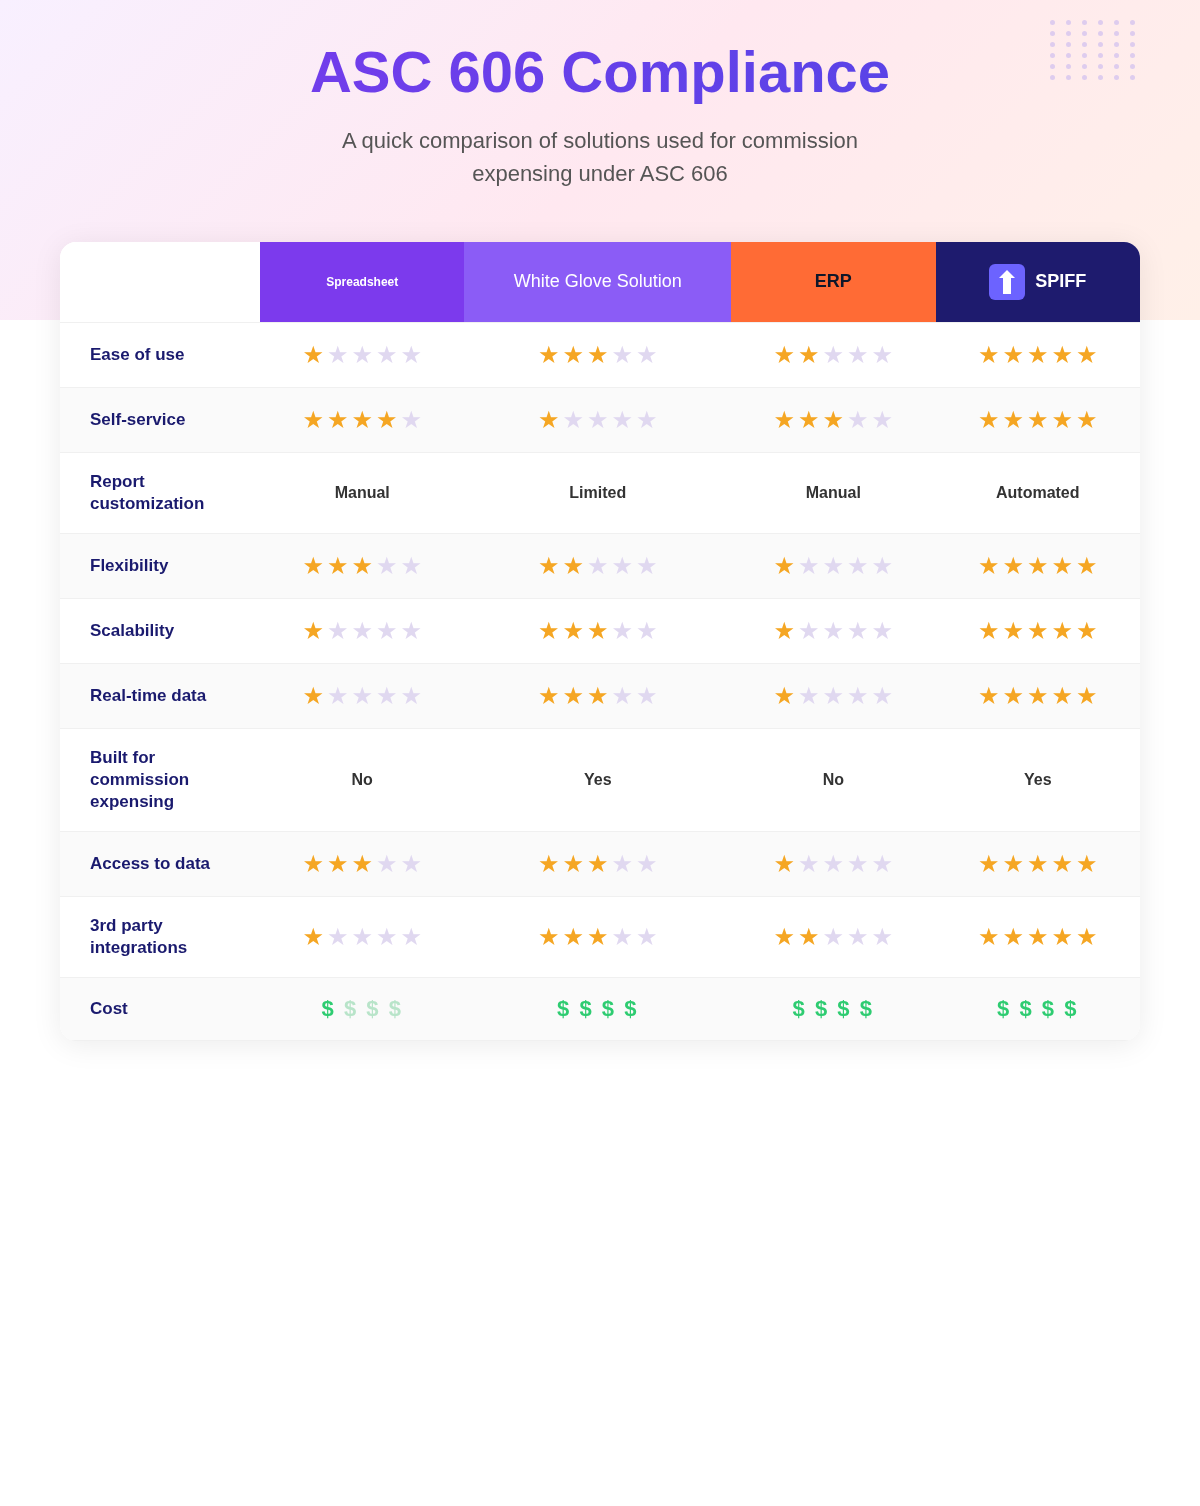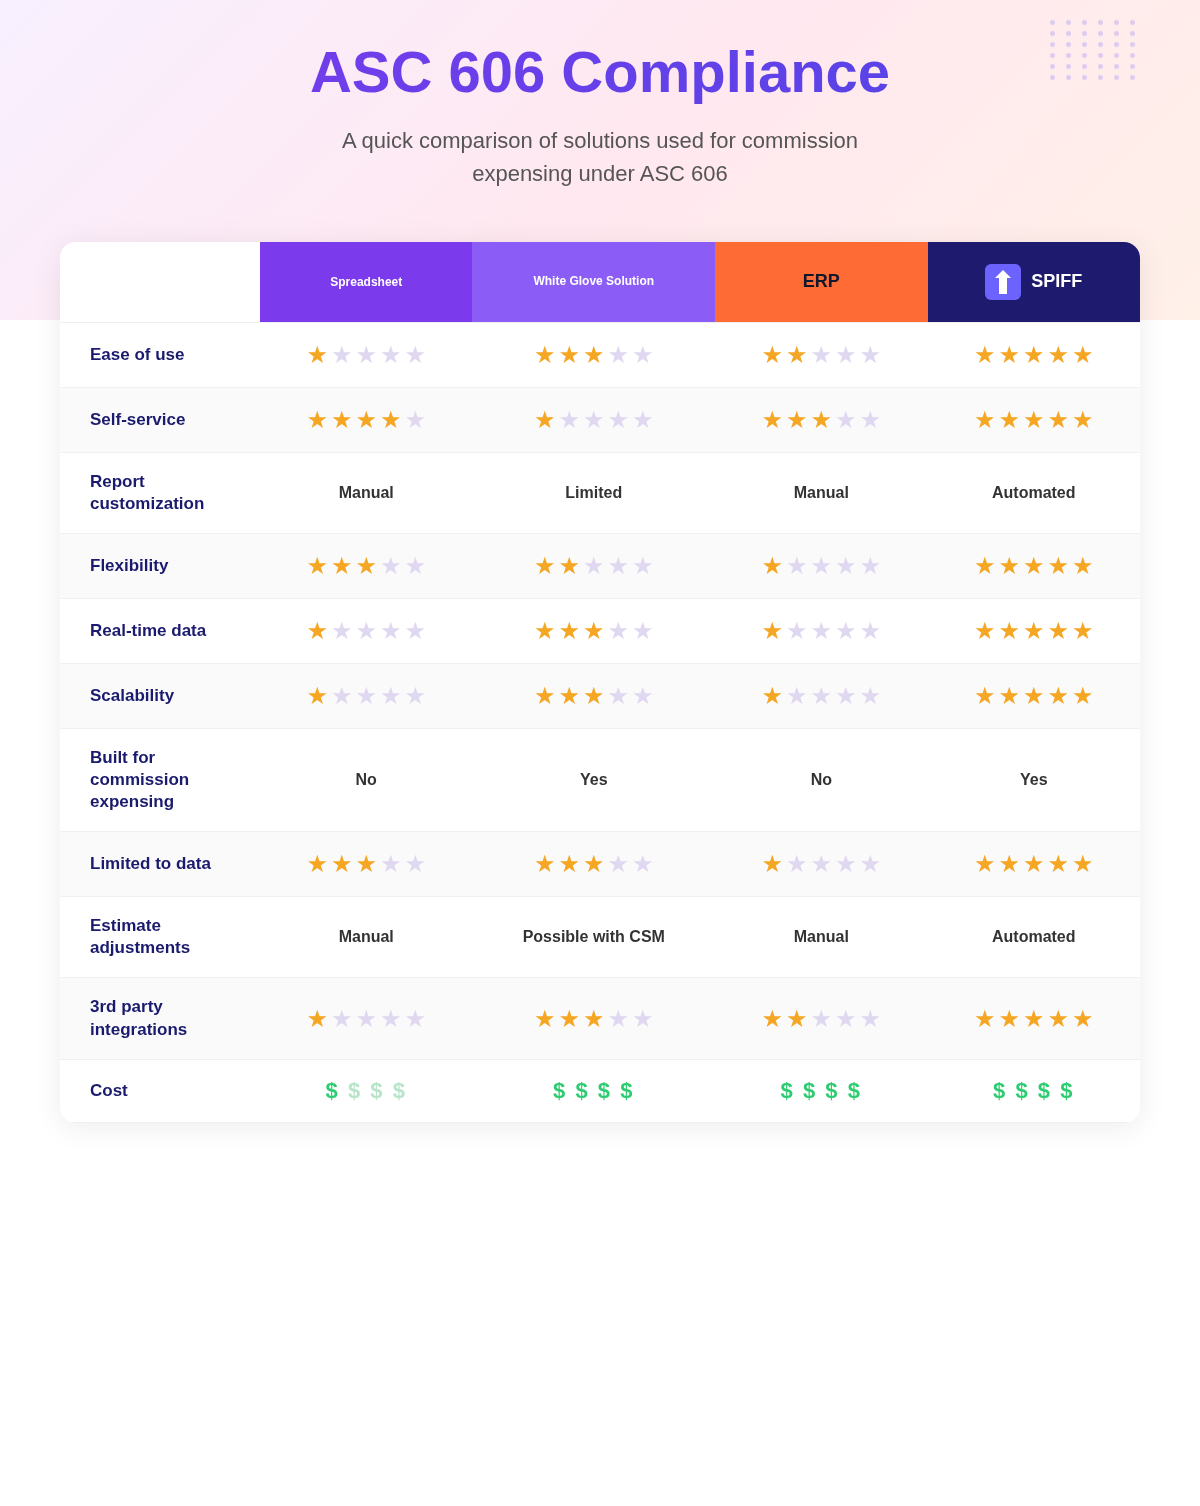--- a/index.html
+++ b/index.html
@@ -109,22 +109,22 @@
     .col-spreadsheet {
       background: #7c3aed;
       color: #fff;
       font-size: 12px;
       font-weight: 700;
     }
 
     .col-whiteglove {
       background: #8b5cf6;
       color: #fff;
-      font-size: 12px;
-      font-weight: 700;
+      font-size: 18px;
+      font-weight: 400;
       line-height: 1.3;
       margin-left: 36px;
     }
 
     .col-erp {
       background: #ff6b35;
       color: #0f172a;
       font-size: 18px;
       font-weight: 700;
     }
@@ -379,60 +379,60 @@
           <div class="stars-container">
             <span class="star-filled">★</span>
             <span class="star-filled">★</span>
             <span class="star-filled">★</span>
             <span class="star-filled">★</span>
             <span class="star-filled">★</span>
           </div>
         </td>
       </tr>
       <tr>
+        <td><span class="row-label">Scalability</span></td>
+        <td>
+          <div class="stars-container">
+            <span class="star-filled">★</span>
+            <span class="star-empty">★</span>
+            <span class="star-empty">★</span>
+            <span class="star-empty">★</span>
+            <span class="star-empty">★</span>
+          </div>
+        </td>
+        <td>
+          <div class="stars-container">
+            <span class="star-filled">★</span>
+            <span class="star-filled">★</span>
+            <span class="star-filled">★</span>
+            <span class="star-empty">★</span>
+            <span class="star-empty">★</span>
+          </div>
+        </td>
+        <td>
+          <div class="stars-container">
+            <span class="star-filled">★</span>
+            <span class="star-empty">★</span>
+            <span class="star-empty">★</span>
+            <span class="star-empty">★</span>
+            <span class="star-empty">★</span>
+          </div>
+        </td>
+        <td>
+          <div class="stars-container">
+            <span class="star-filled">★</span>
+            <span class="star-filled">★</span>
+            <span class="star-filled">★</span>
+            <span class="star-filled">★</span>
+            <span class="star-filled">★</span>
+          </div>
+        </td>
+      </tr>
+      <tr>
         <td><span class="row-label">Real-time data</span></td>
-        <td>
-          <div class="stars-container">
-            <span class="star-filled">★</span>
-            <span class="star-empty">★</span>
-            <span class="star-empty">★</span>
-            <span class="star-empty">★</span>
-            <span class="star-empty">★</span>
-          </div>
-        </td>
-        <td>
-          <div class="stars-container">
-            <span class="star-filled">★</span>
-            <span class="star-filled">★</span>
-            <span class="star-filled">★</span>
-            <span class="star-empty">★</span>
-            <span class="star-empty">★</span>
-          </div>
-        </td>
-        <td>
-          <div class="stars-container">
-            <span class="star-filled">★</span>
-            <span class="star-empty">★</span>
-            <span class="star-empty">★</span>
-            <span class="star-empty">★</span>
-            <span class="star-empty">★</span>
-          </div>
-        </td>
-        <td>
-          <div class="stars-container">
-            <span class="star-filled">★</span>
-            <span class="star-filled">★</span>
-            <span class="star-filled">★</span>
-            <span class="star-filled">★</span>
-            <span class="star-filled">★</span>
-          </div>
-        </td>
-      </tr>
-      <tr>
-        <td><span class="row-label">Scalability</span></td>
         <td>
           <div class="stars-container">
             <span class="star-filled">★</span>
             <span class="star-empty">★</span>
             <span class="star-empty">★</span>
             <span class="star-empty">★</span>
             <span class="star-empty">★</span>
           </div>
         </td>
         <td>
@@ -464,64 +464,57 @@
         </td>
       </tr>
       <tr>
         <td><span class="row-label">Built for commission expensing</span></td>
         <td><span class="text-cell">No</span></td>
         <td><span class="text-cell">Yes</span></td>
         <td><span class="text-cell">No</span></td>
         <td><span class="text-cell">Yes</span></td>
       </tr>
       <tr>
-        <td><span class="row-label">Limited to data</span></td>
-        <td>
-          <div class="stars-container">
-            <span class="star-filled">★</span>
-            <span class="star-filled">★</span>
-            <span class="star-filled">★</span>
-            <span class="star-empty">★</span>
-            <span class="star-empty">★</span>
-          </div>
-        </td>
-        <td>
-          <div class="stars-container">
-            <span class="star-filled">★</span>
-            <span class="star-filled">★</span>
-            <span class="star-filled">★</span>
-            <span class="star-empty">★</span>
-            <span class="star-empty">★</span>
-          </div>
-        </td>
-        <td>
-          <div class="stars-container">
-            <span class="star-filled">★</span>
-            <span class="star-empty">★</span>
-            <span class="star-empty">★</span>
-            <span class="star-empty">★</span>
-            <span class="star-empty">★</span>
-          </div>
-        </td>
-        <td>
-          <div class="stars-container">
-            <span class="star-filled">★</span>
-            <span class="star-filled">★</span>
-            <span class="star-filled">★</span>
-            <span class="star-filled">★</span>
-            <span class="star-filled">★</span>
-          </div>
-        </td>
-      </tr>
-      <tr>
-        <td><span class="row-label">Estimate adjustments</span></td>
-        <td><span class="text-cell">Manual</span></td>
-        <td><span class="text-cell">Possible with CSM</span></td>
-        <td><span class="text-cell">Manual</span></td>
-        <td><span class="text-cell">Automated</span></td>
+        <td><span class="row-label">Access to data</span></td>
+        <td>
+          <div class="stars-container">
+            <span class="star-filled">★</span>
+            <span class="star-filled">★</span>
+            <span class="star-filled">★</span>
+            <span class="star-empty">★</span>
+            <span class="star-empty">★</span>
+          </div>
+        </td>
+        <td>
+          <div class="stars-container">
+            <span class="star-filled">★</span>
+            <span class="star-filled">★</span>
+            <span class="star-filled">★</span>
+            <span class="star-empty">★</span>
+            <span class="star-empty">★</span>
+          </div>
+        </td>
+        <td>
+          <div class="stars-container">
+            <span class="star-filled">★</span>
+            <span class="star-empty">★</span>
+            <span class="star-empty">★</span>
+            <span class="star-empty">★</span>
+            <span class="star-empty">★</span>
+          </div>
+        </td>
+        <td>
+          <div class="stars-container">
+            <span class="star-filled">★</span>
+            <span class="star-filled">★</span>
+            <span class="star-filled">★</span>
+            <span class="star-filled">★</span>
+            <span class="star-filled">★</span>
+          </div>
+        </td>
       </tr>
       <tr>
         <td><span class="row-label">3rd party integrations</span></td>
         <td>
           <div class="stars-container">
             <span class="star-filled">★</span>
             <span class="star-empty">★</span>
             <span class="star-empty">★</span>
             <span class="star-empty">★</span>
             <span class="star-empty">★</span>

